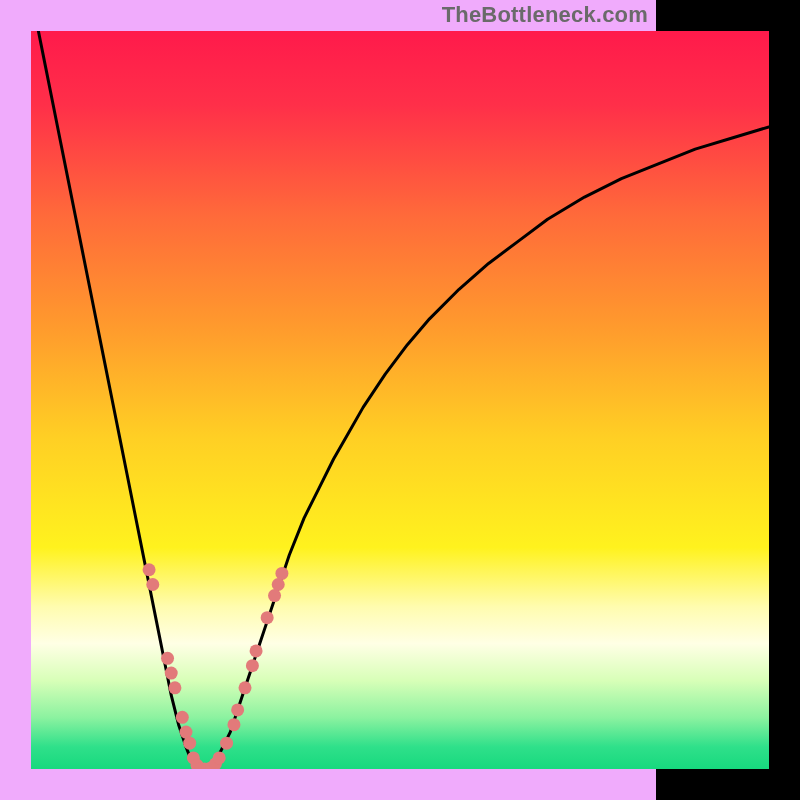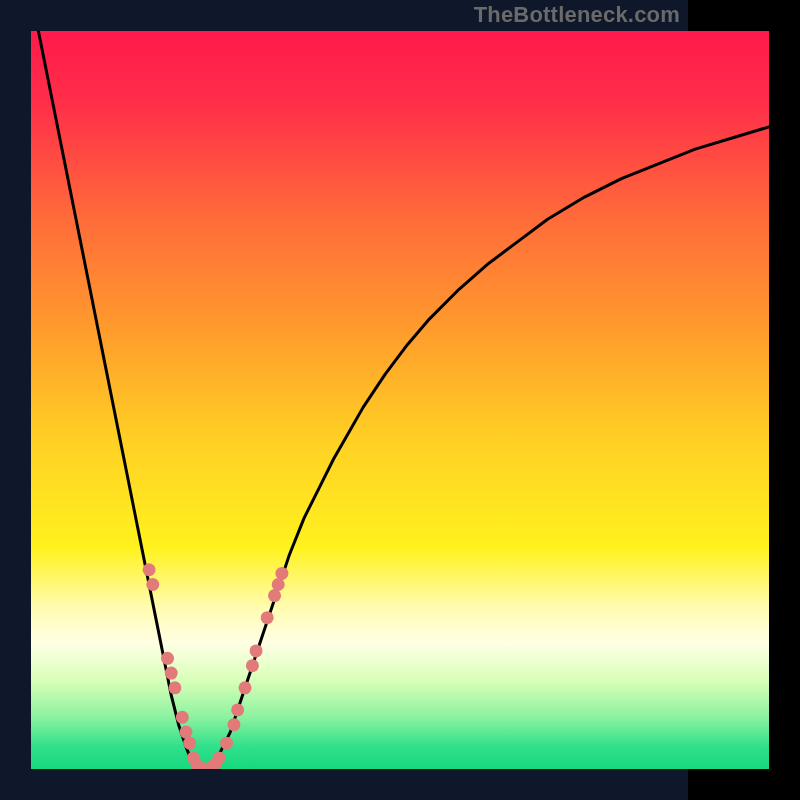--- a/index.html
+++ b/index.html
@@ -9,22 +9,21 @@
     height: 800px;
     overflow: hidden;
     background: #000;
     font-family: Arial, Helvetica, sans-serif;
   }
   .frame {
     position: absolute;
     left: 0; top: 0;
     width: 656px;
     height: 800px;
-    background: #0f172a;
-    padding-left: 32px;
+    background: #f0abfc;
   }
   .plot {
     position: absolute;
     overflow: hidden;
   }
   .grad {
     position: absolute;
     inset: 0;
   }
   .watermark {

